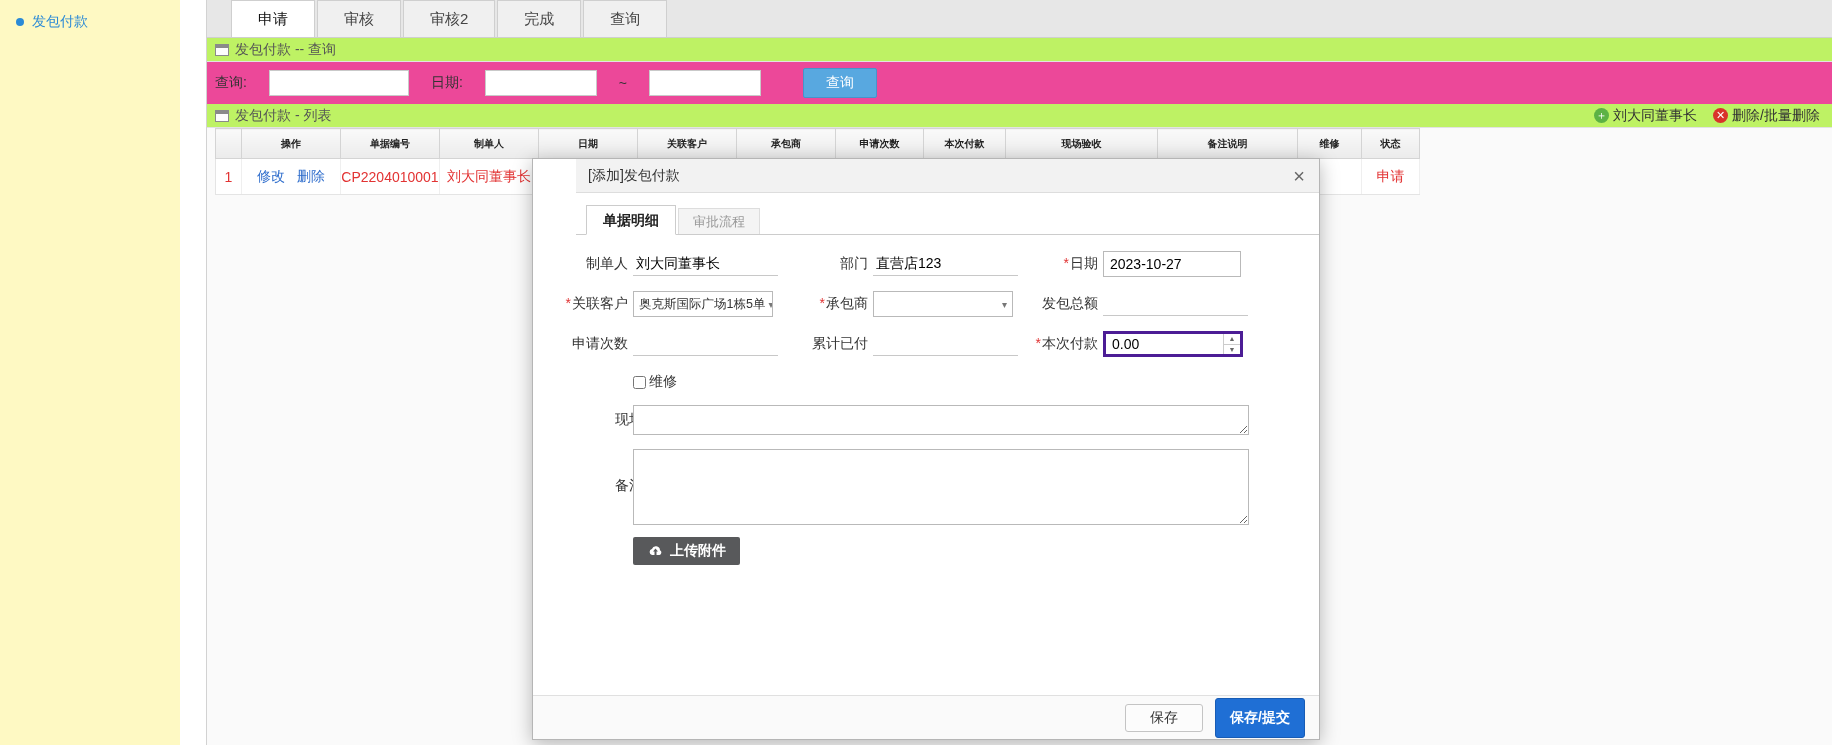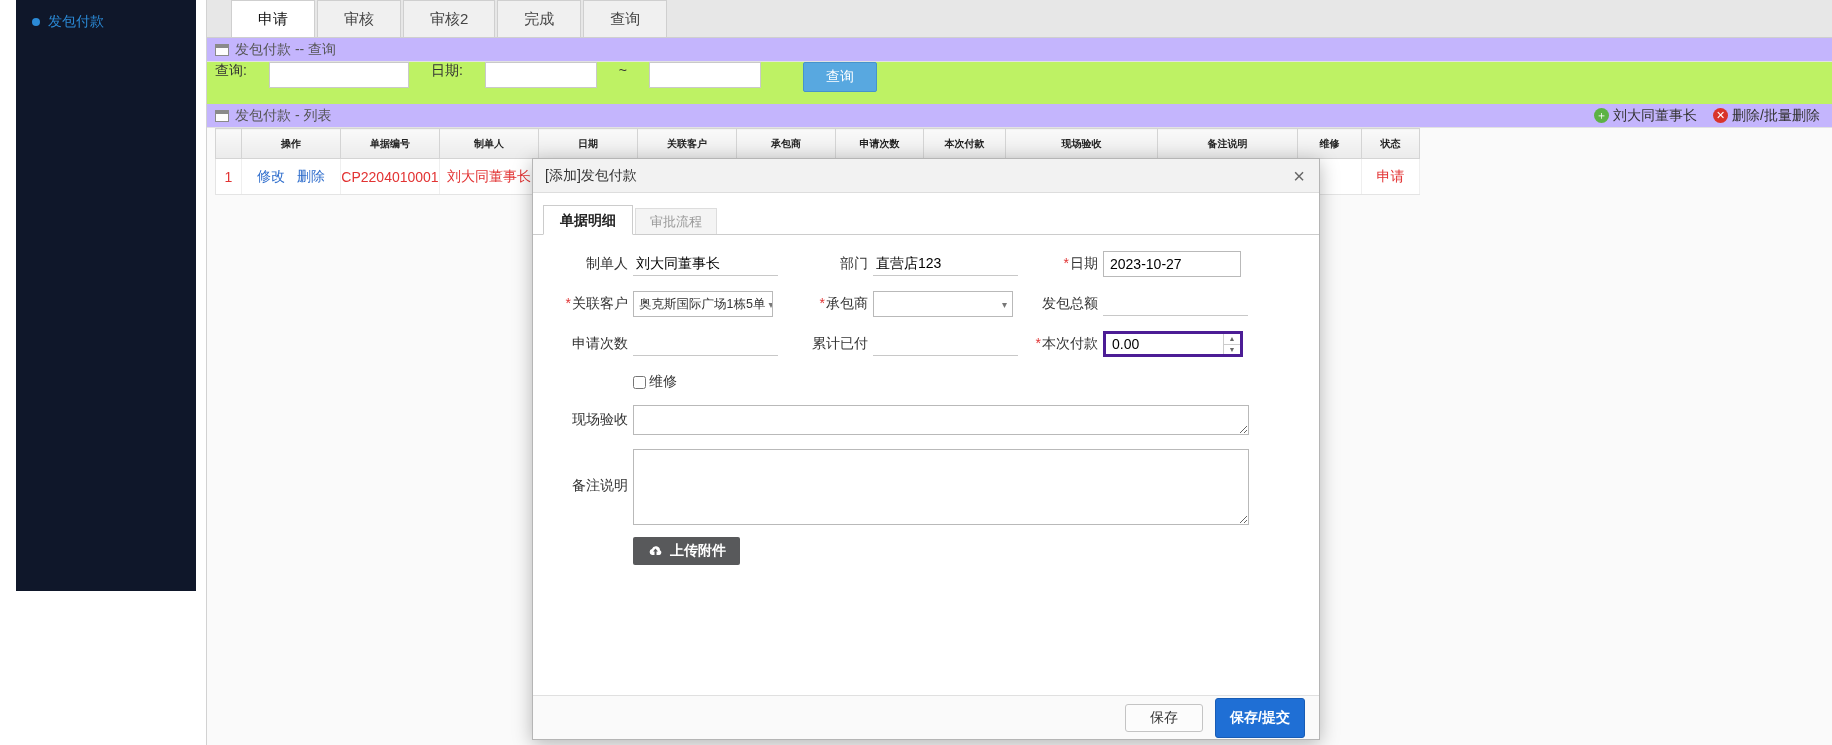--- a/index.html
+++ b/index.html
@@ -1,56 +1,56 @@
 <!DOCTYPE html>
 <html><head>
 <meta charset="utf-8">
 <style>
   * { box-sizing: border-box; margin: 0; padding: 0; }
   body { margin:0; background:#fff; font-family:"Liberation Sans","DejaVu Sans",sans-serif; }
   #app { position:relative; width:1832px; height:745px; background:#fff; color:#333; font-size:14px; overflow:hidden; }
 
   
-  .sidebar { position:absolute; left:16px; top:0; width:180px; height:591px; background:#0f172a; }
+  .sidebar { position:absolute; left:0; top:0; width:180px; height:745px; background:#fef9c3; }
   .sidebar-item { padding:13px 16px; color:#2b8ad6; font-size:14px; cursor:pointer; display:flex; align-items:center; }
   .bullet { display:inline-block; width:8px; height:8px; border-radius:50%; background:#2b8ad6; margin-right:8px; flex:0 0 auto; }
 
   
   .main { position:absolute; left:206px; top:0; width:1626px; height:745px; border-left:1px solid #d2d2d2; background:#fafafa; }
 
   .tabbar { height:38px; background:#e7e7e7; border-bottom:1px solid #cfcfcf; display:flex; align-items:flex-end; padding-left:24px; }
   .tab { height:37px; line-height:36px; padding:0 26px; background:#f0f0f0; border:1px solid #cfcfcf; border-bottom:none; margin-right:2px; font-size:15px; color:#444; cursor:pointer; }
   .tab.active { background:#fff; color:#111; }
 
-  .section-bar { height:24px; background:#c4b5fd; border-bottom:1px solid #e2e2e2; color:#555; padding:0 12px 0 8px; font-size:14px; display:flex; align-items:center; }
+  .section-bar { height:24px; background:#bef264; border-bottom:1px solid #e2e2e2; color:#555; padding:0 12px 0 8px; font-size:14px; display:flex; align-items:center; }
   .win-icon { width:14px; height:12px; border:1px solid #8a8a8a; border-top:4px solid #8a8a8a; background:#fdfdfd; display:inline-block; margin-right:6px; flex:0 0 auto; }
   .bar-spacer { flex:1; }
   .bar-actions { display:flex; gap:16px; align-items:center; color:#333; }
   .bar-action { display:flex; align-items:center; cursor:pointer; font-size:14px; color:#333; }
   .circle-ic { width:15px; height:15px; border-radius:50%; color:#fff; display:inline-flex; align-items:center; justify-content:center; font-size:11px; line-height:1; margin-right:4px; flex:0 0 auto; }
   .circle-green { background:#5cb245; }
   .circle-red { background:#d9342b; }
 
-  .query-row { height:42px; background:#bef264; display:flex; align-items:flex-start; padding-left:8px; gap:22px; }
+  .query-row { height:42px; background:#ec4899; display:flex; align-items:center; padding-left:8px; gap:22px; }
   .q-label { color:#333; }
   .q-input { width:140px; height:26px; border:1px solid #c9c9c9; padding:0 5px; font-size:14px; outline:none; background:#fff; }
   .d-input { width:112px; height:26px; border:1px solid #c9c9c9; padding:0 5px; font-size:14px; outline:none; background:#fff; }
   .search-btn { width:74px; height:30px; margin-left:20px; background:#58a8e0; border:1px solid #4693cc; color:#fff; font-size:14px; border-radius:2px; cursor:pointer; }
 
   
   .grid-wrap { background:#fafafa; }
   table.grid { border-collapse:collapse; table-layout:fixed; margin-left:8px; background:#fff; }
   table.grid th { height:30px; background:linear-gradient(#fafafa,#ebebeb); border:1px solid #d4d4d4; font-weight:bold; font-size:10px; color:#222; text-align:center; overflow:hidden; white-space:nowrap; }
   table.grid td { height:36px; border-bottom:1px solid #e4e4e4; border-right:1px solid #efefef; text-align:center; font-size:14px; background:#fff; overflow:hidden; white-space:nowrap; }
   td.first { border-left:1px solid #e4e4e4; }
   .red { color:#e23333; }
   .link { color:#2e6dcc; cursor:pointer; text-decoration:none; margin:0 4px; }
 
   
-  .modal { position:absolute; left:532px; top:158px; width:788px; height:582px; background:#fff; border:1px solid #b5b5b5; box-shadow:0 4px 18px rgba(0,0,0,.28); z-index:10; }
+  .modal { position:absolute; left:532px; top:158px; width:788px; height:582px; background:#fff; border:1px solid #b5b5b5; box-shadow:0 4px 18px rgba(0,0,0,.28); z-index:10;padding-left:43px; }
   .modal-header { height:34px; background:#f2f2f2; border-bottom:1px solid #ddd; display:flex; align-items:center; justify-content:space-between; padding:0 12px; font-size:14px; color:#333; }
   .modal-close { font-size:20px; color:#666; cursor:pointer; line-height:1; padding:0 2px; }
   .modal-tabs { margin-top:12px; height:30px; border-bottom:1px solid #ccc; padding-left:10px; display:flex; align-items:flex-end; }
   .mtab { cursor:pointer; }
   .mtab.active { height:30px; line-height:29px; padding:0 16px; background:#fff; border:1px solid #ccc; border-bottom:1px solid #fff; font-weight:bold; font-size:14px; color:#222; margin-bottom:-1px; }
   .mtab.inactive { height:26px; line-height:25px; padding:0 14px; background:#f4f4f4; border:1px solid #ddd; border-bottom:none; color:#999; font-size:13px; margin-left:2px; }
 
   .fgroup { position:absolute; height:30px; display:flex; align-items:center; }
   .flabel { text-align:right; font-size:14px; color:#333; padding-right:5px; white-space:nowrap; }
   .w95  { width:100px; flex:0 0 auto; }

